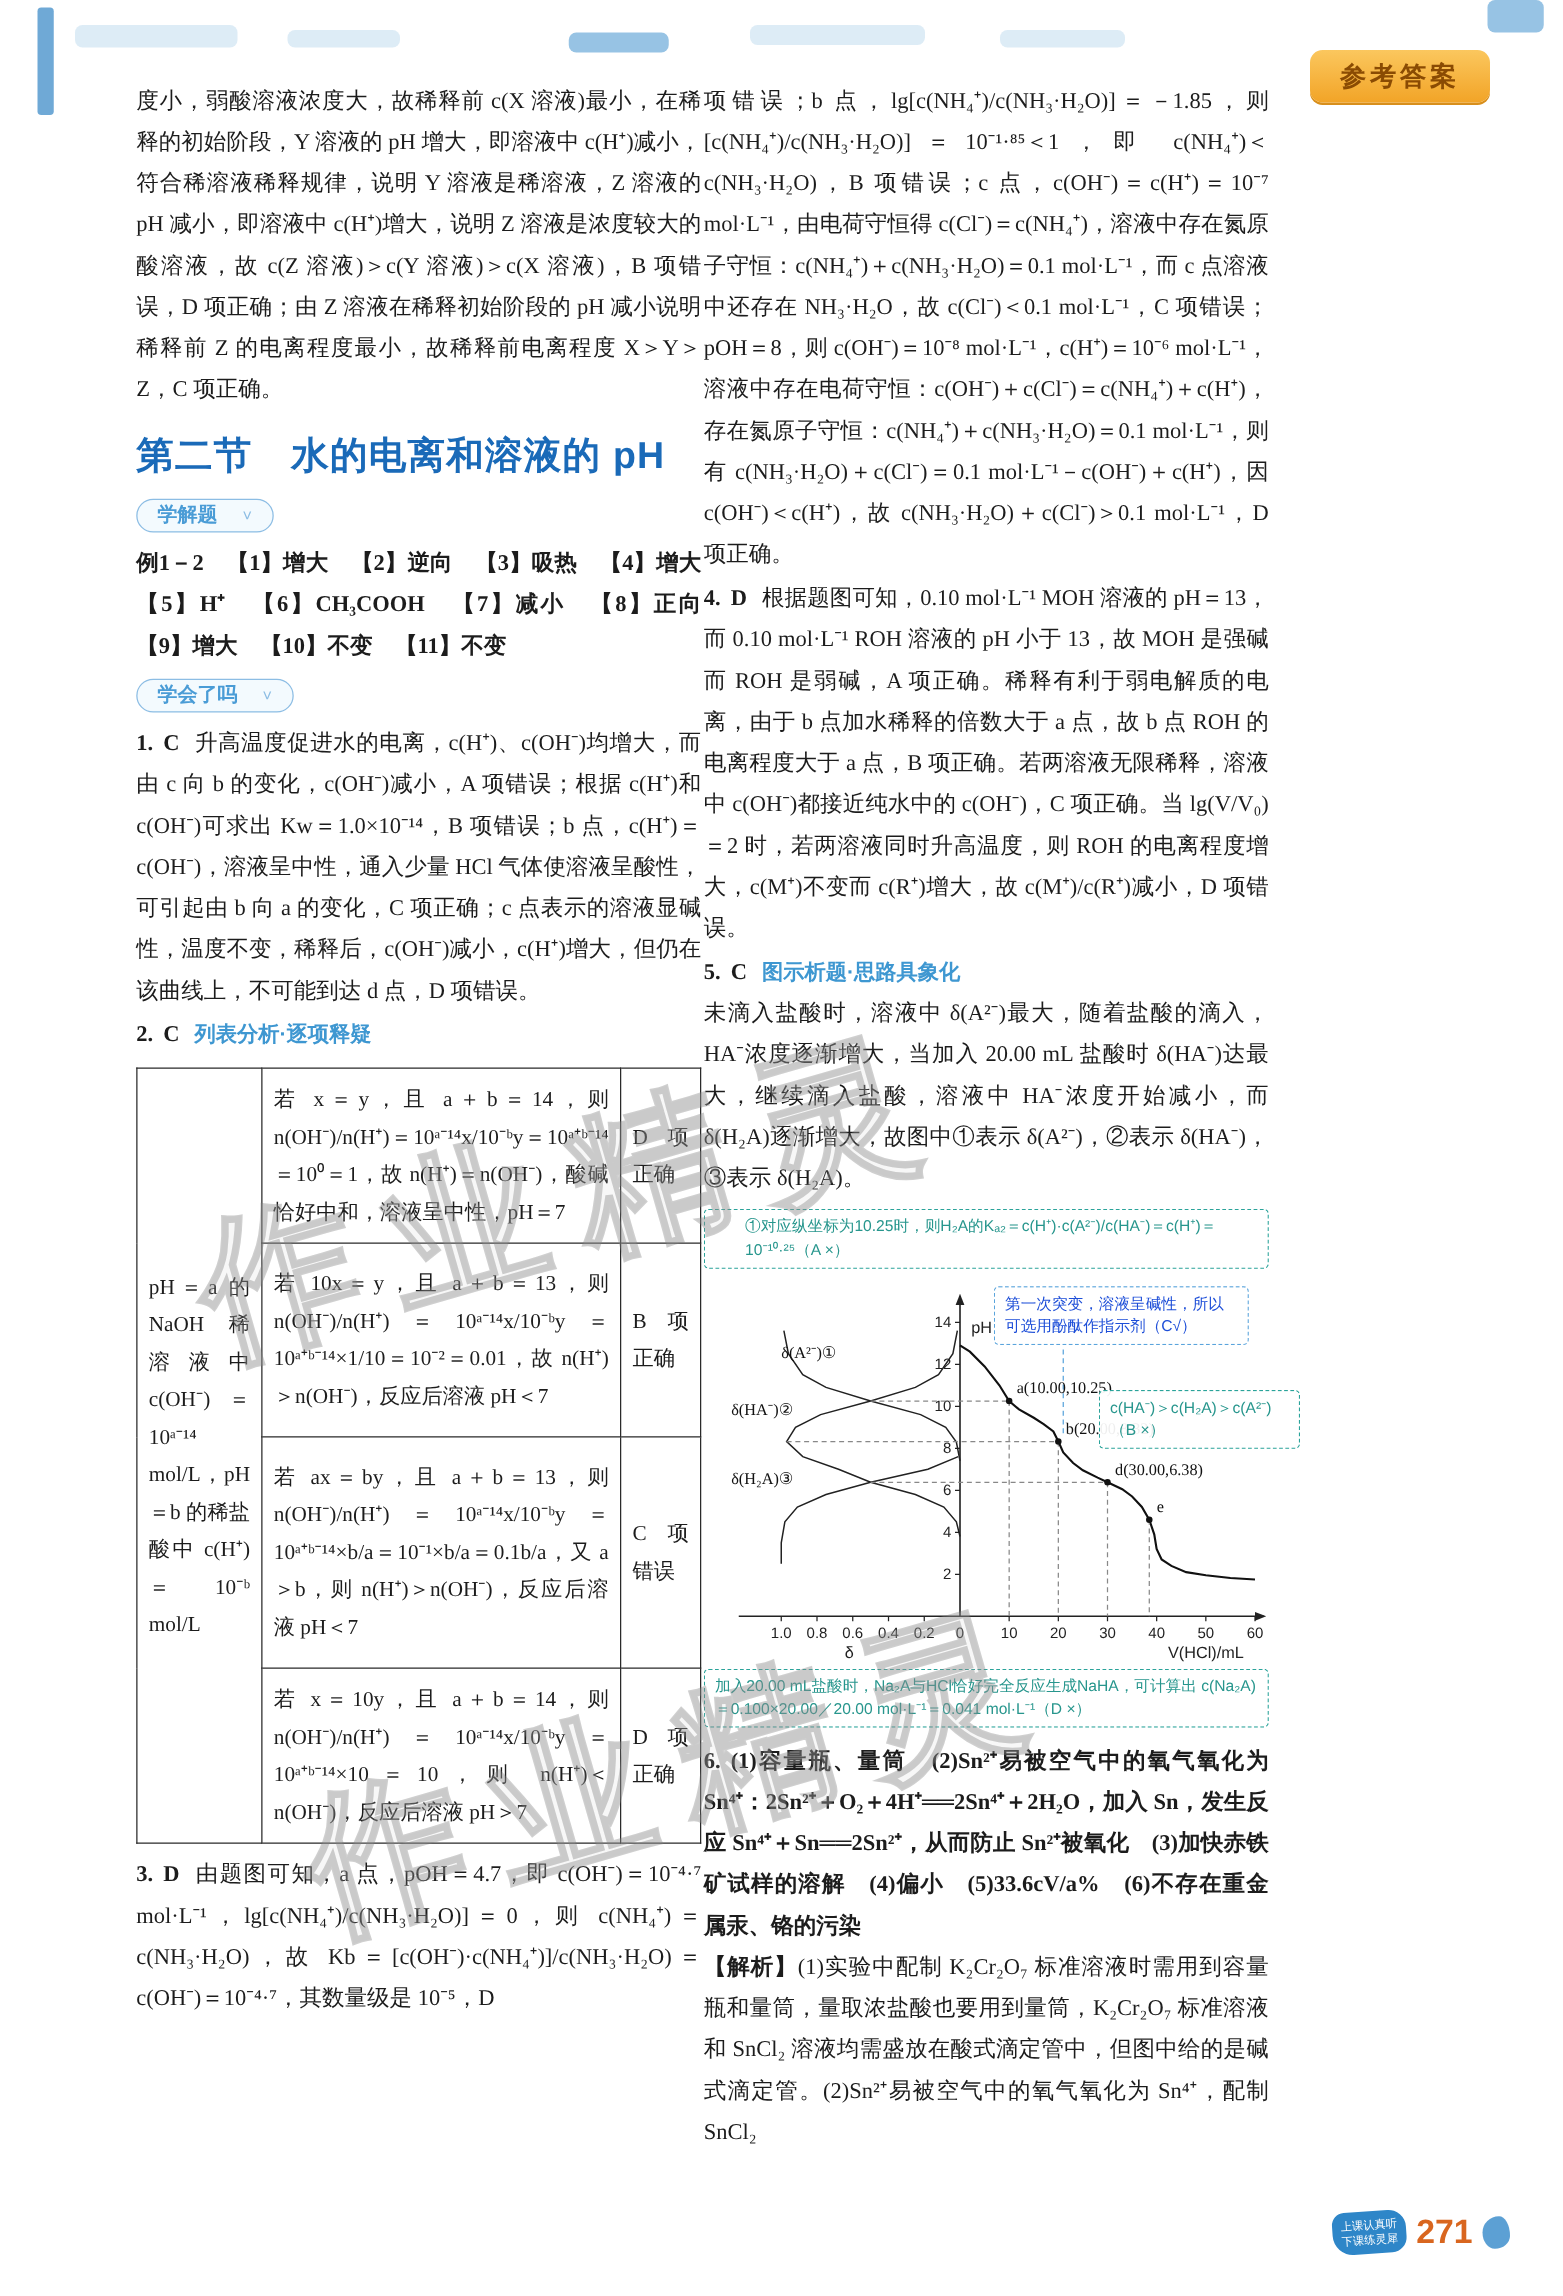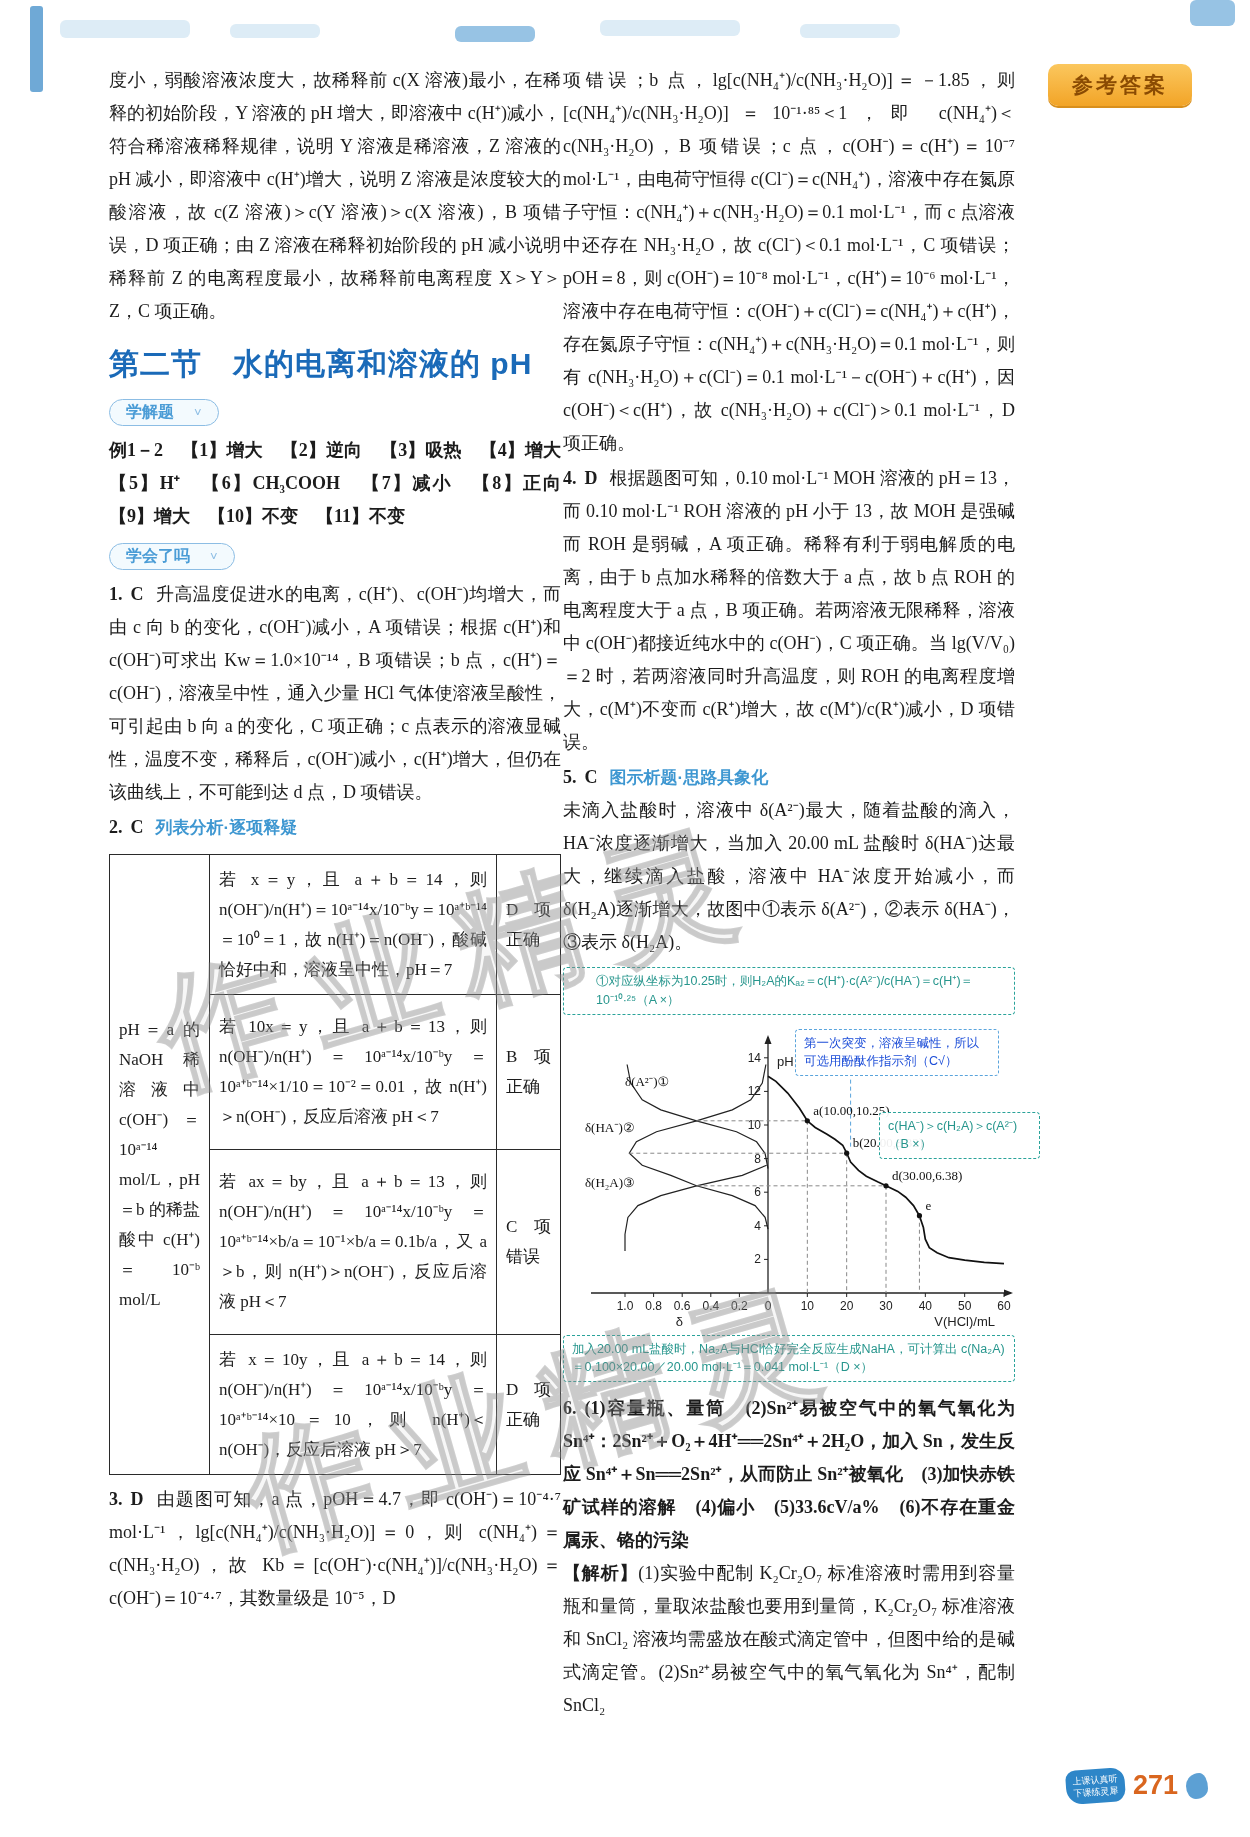--- a/index.html
+++ b/index.html
@@ -16,21 +16,21 @@
   
   .top-decor { position:absolute; top:0; left:0; width:100%; height:46px; }
   .top-decor .shape { position:absolute; background:#bcd9ee; opacity:.5; border-radius:6px; }
   .spine-mark { position:absolute; left:30px; top:6px; width:13px; height:86px; background:#4b93cc; opacity:.8; border-radius:3px; }
   .ref-badge {
     position:absolute; top:40px; right:58px;
     background: linear-gradient(#fbc75e, #f2a427);
     color:#8a4b03; font-weight:bold; font-size:21px;
     font-family:"Liberation Sans", sans-serif;
     padding:7px 24px; border-radius:10px;
-    letter-spacing:3px; box-shadow:0 2px 0 #d88f1c;margin-top:24px;
+    letter-spacing:3px; box-shadow:0 2px 0 #d88f1c;
   }
   .watermark {
     position:absolute; pointer-events:none; white-space:nowrap;
     font-family:"Liberation Sans", sans-serif; font-weight:bold;
     font-size:128px; letter-spacing:26px;
     color: rgba(200,200,200,0.14);
     -webkit-text-stroke: 2px rgba(130,130,130,0.38);
     transform: rotate(-16deg); z-index:5;
   }
   .wm1 { left:150px; top:870px; }

